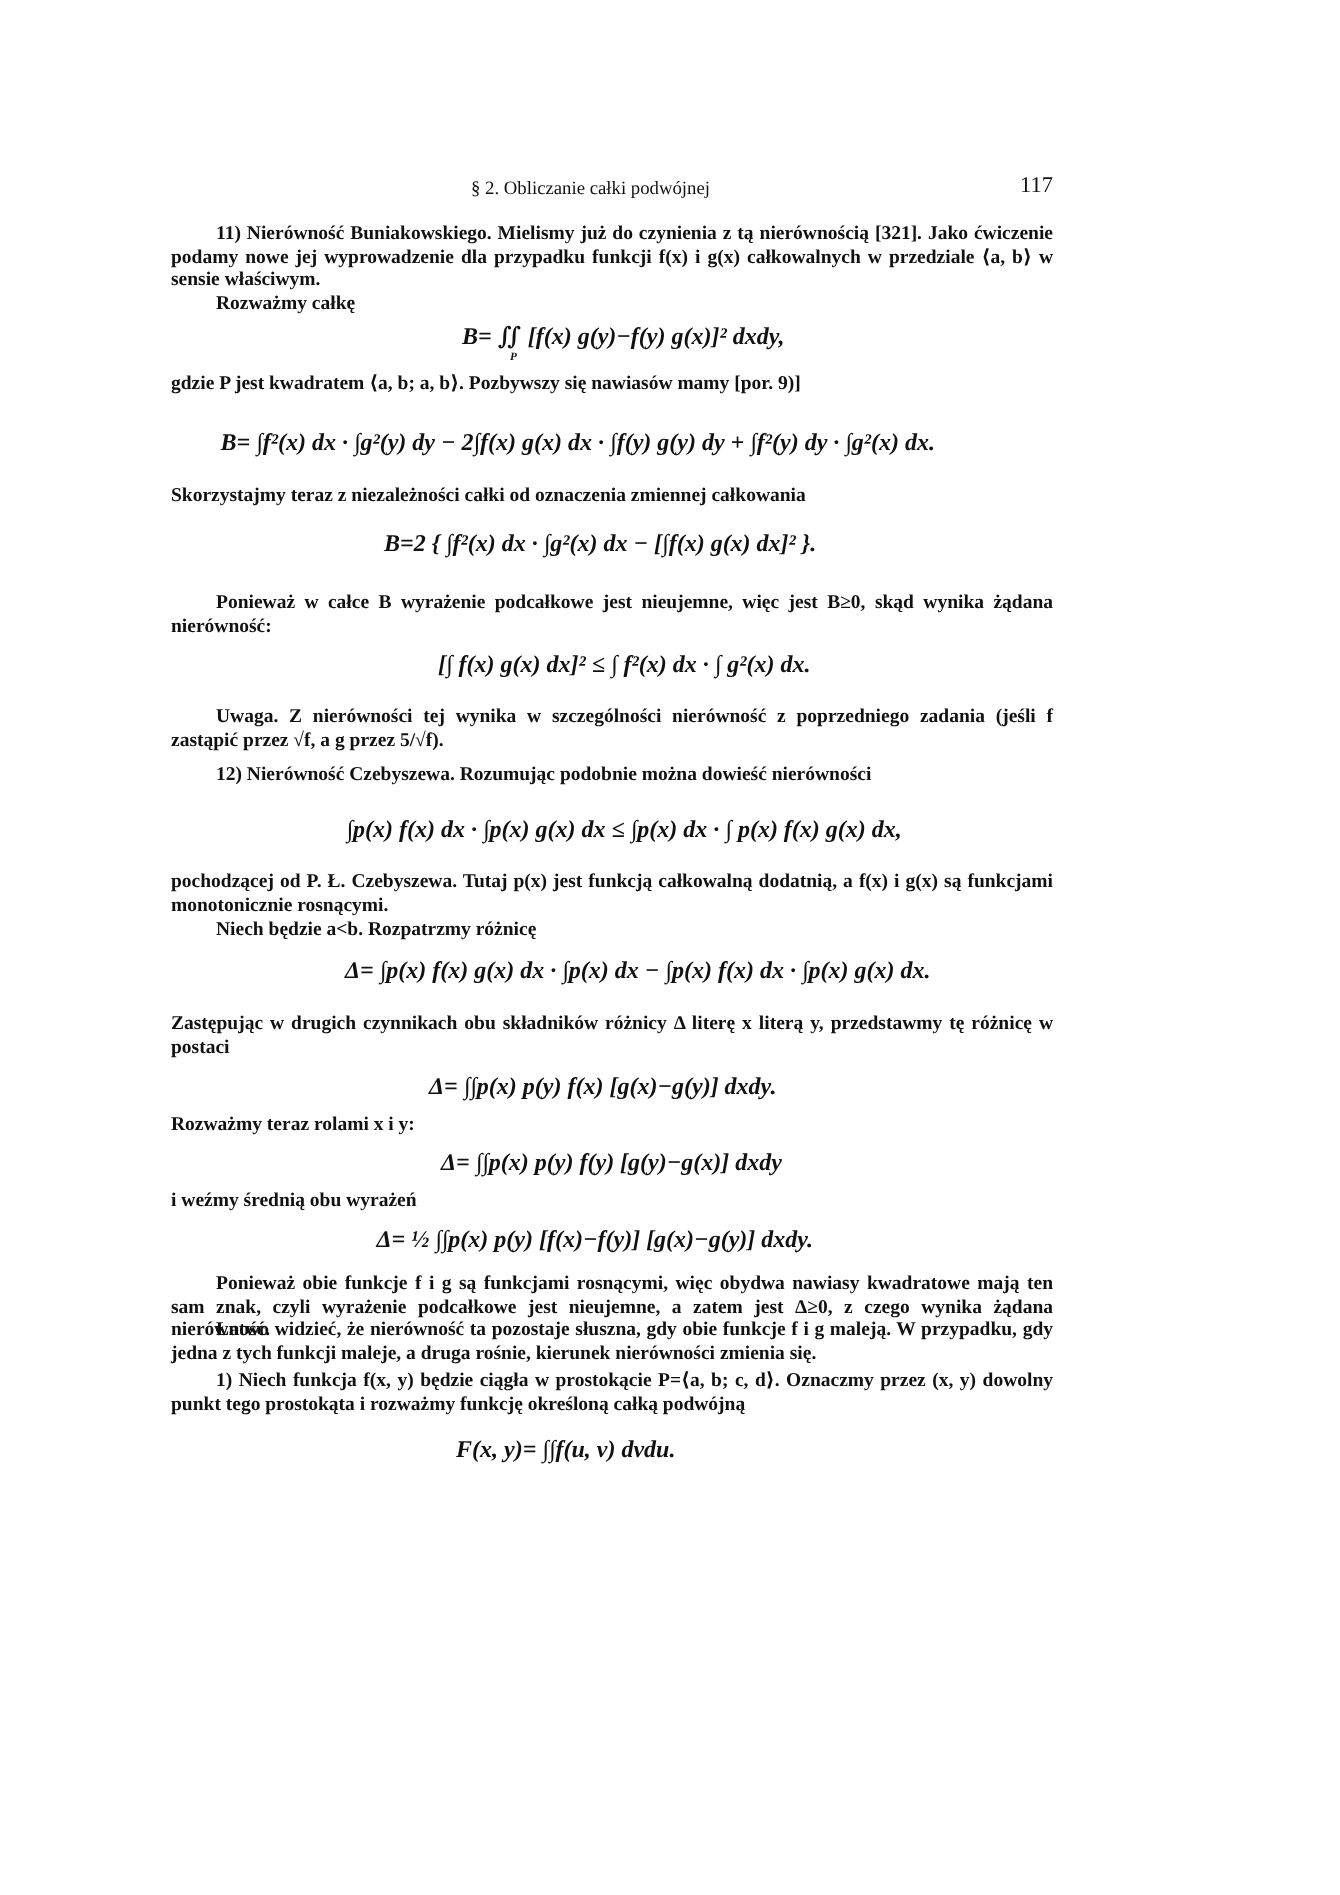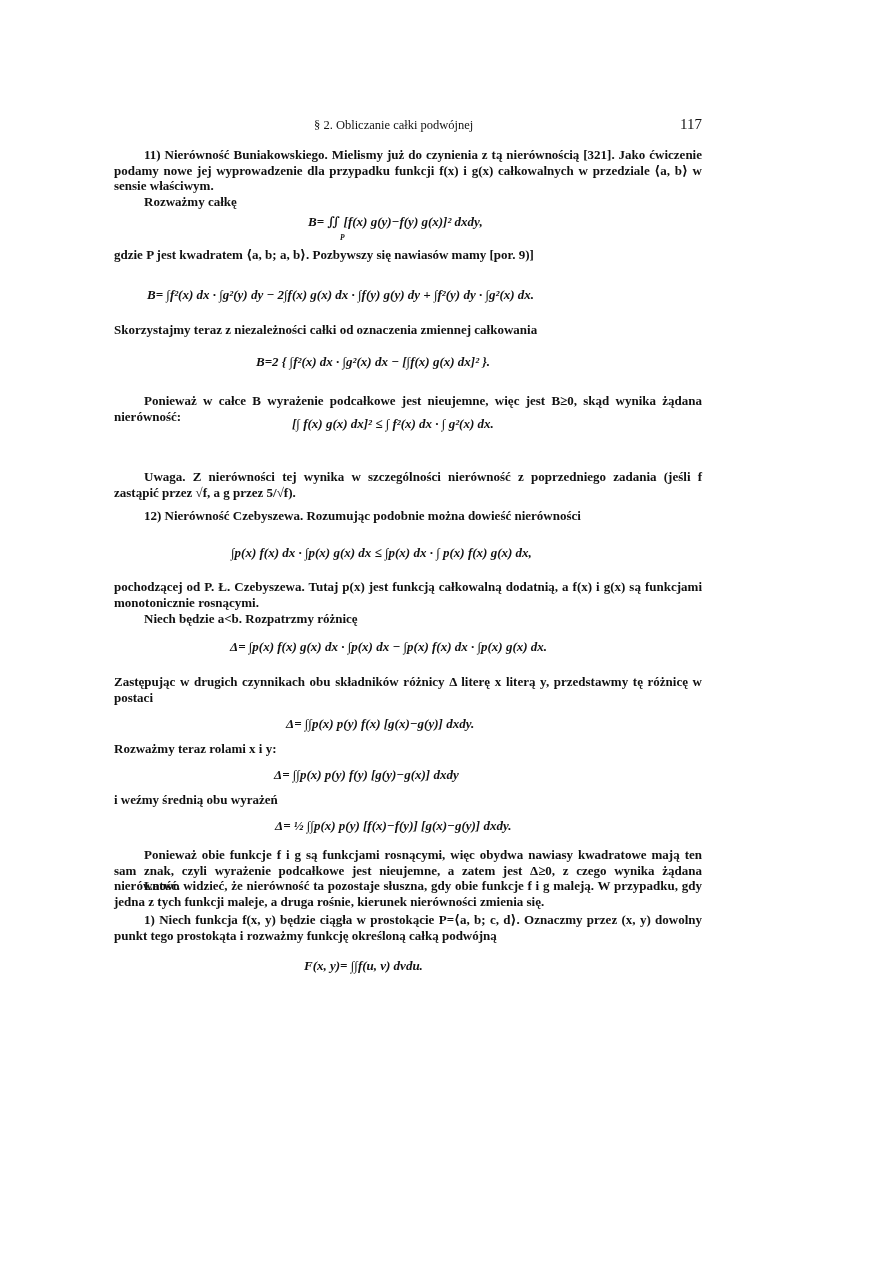--- a/index.html
+++ b/index.html
@@ -4,21 +4,21 @@
 <style>
   html, body { margin:0; padding:0; background:#ffffff; }
   body { width:893px; height:1263px; position:relative; overflow:hidden;
          font-family:"Liberation Serif", "DejaVu Serif", serif; color:#111; }
   .page { position:absolute; left:114px; top:0; width:588px; }
   .hdr { position:absolute; top:118px; left:0; width:588px; height:18px; font-size:12.5px; font-weight:normal; }
   .hdr .t { position:absolute; left:200px; top:0; }
   .hdr .n { position:absolute; right:0; top:-2px; font-size:15px;margin-left:22px; }
   .p { position:absolute; left:0; width:588px; font-size:13px; font-weight:bold; line-height:15.5px; text-align:justify; }
   .p.ind { text-indent:30px; }
-  .f { position:absolute; font-size:13px; font-style:italic; font-weight:bold; white-space:nowrap; }
+  .f { position:absolute; font-size:16px; font-style:italic; font-weight:bold; white-space:nowrap; }
   .lim { position:absolute; font-size:7.5px; font-style:italic; font-weight:bold; }
 </style>
 </head>
 <body>
 
 <div class="page">
 
   <div class="hdr">
     <span class="t">§ 2. Obliczanie całki podwójnej</span>
     <span class="n">117</span>
@@ -29,37 +29,37 @@
   <div class="f" style="top:214px;left:194px">B= ∬ [f(x) g(y)−f(y) g(x)]² dxdy,</div>
   <div class="lim" style="top:233px;left:226px">P</div>
 
   <div class="p" style="top:247px">gdzie P jest kwadratem ⟨a, b; a, b⟩. Pozbywszy się nawiasów mamy [por. 9)]</div>
   <div class="f" style="top:287px;left:33px">B= ∫f²(x) dx · ∫g²(y) dy − 2∫f(x) g(x) dx · ∫f(y) g(y) dy + ∫f²(y) dy · ∫g²(x) dx.</div>
 
   <div class="p" style="top:322px">Skorzystajmy teraz z niezależności całki od oznaczenia zmiennej całkowania</div>
   <div class="f" style="top:354px;left:142px">B=2 { ∫f²(x) dx · ∫g²(x) dx − [∫f(x) g(x) dx]² }.</div>
 
   <div class="p ind" style="top:393px">Ponieważ w całce B wyrażenie podcałkowe jest nieujemne, więc jest B≥0, skąd wynika żądana nierówność:</div>
-  <div class="f" style="top:416px;left:178px">[∫ f(x) g(x) dx]² ≤ ∫ f²(x) dx · ∫ g²(x) dx.</div>
+  <div class="f" style="top:435px;left:178px">[∫ f(x) g(x) dx]² ≤ ∫ f²(x) dx · ∫ g²(x) dx.</div>
 
   <div class="p ind" style="top:469px">Uwaga. Z nierówności tej wynika w szczególności nierówność z poprzedniego zadania (jeśli f zastąpić przez √f, a g przez 5/√f).</div>
   <div class="p ind" style="top:508px">12) Nierówność Czebyszewa. Rozumując podobnie można dowieść nierówności</div>
   <div class="f" style="top:545px;left:117px">∫p(x) f(x) dx · ∫p(x) g(x) dx ≤ ∫p(x) dx · ∫ p(x) f(x) g(x) dx,</div>
 
   <div class="p" style="top:579px">pochodzącej od P. Ł. Czebyszewa. Tutaj p(x) jest funkcją całkowalną dodatnią, a f(x) i g(x) są funkcjami monotonicznie rosnącymi.</div>
   <div class="p ind" style="top:611px">Niech będzie a&lt;b. Rozpatrzmy różnicę</div>
   <div class="f" style="top:639px;left:116px">Δ= ∫p(x) f(x) g(x) dx · ∫p(x) dx − ∫p(x) f(x) dx · ∫p(x) g(x) dx.</div>
 
   <div class="p" style="top:674px">Zastępując w drugich czynnikach obu składników różnicy Δ literę x literą y, przedstawmy tę różnicę w postaci</div>
   <div class="f" style="top:716px;left:172px">Δ= ∫∫p(x) p(y) f(x) [g(x)−g(y)] dxdy.</div>
 
   <div class="p" style="top:741px">Rozważmy teraz rolami x i y:</div>
-  <div class="f" style="top:767px;left:160px">Δ= ∫∫p(x) p(y) f(y) [g(y)−g(x)] dxdy</div>
+  <div class="f" style="top:767px;left:180px">Δ= ∫∫p(x) p(y) f(y) [g(y)−g(x)] dxdy</div>
 
   <div class="p" style="top:792px">i weźmy średnią obu wyrażeń</div>
-  <div class="f" style="top:818px;left:161px">Δ= ½ ∫∫p(x) p(y) [f(x)−f(y)] [g(x)−g(y)] dxdy.</div>
+  <div class="f" style="top:818px;left:137px">Δ= ½ ∫∫p(x) p(y) [f(x)−f(y)] [g(x)−g(y)] dxdy.</div>
 
   <div class="p ind" style="top:847px">Ponieważ obie funkcje f i g są funkcjami rosnącymi, więc obydwa nawiasy kwadratowe mają ten sam znak, czyli wyrażenie podcałkowe jest nieujemne, a zatem jest Δ≥0, z czego wynika żądana nierówność.</div>
   <div class="p ind" style="top:878px">Łatwo widzieć, że nierówność ta pozostaje słuszna, gdy obie funkcje f i g maleją. W przypadku, gdy jedna z tych funkcji maleje, a druga rośnie, kierunek nierówności zmienia się.</div>
   <div class="p ind" style="top:912px">1) Niech funkcja f(x, y) będzie ciągła w prostokącie P=⟨a, b; c, d⟩. Oznaczmy przez (x, y) dowolny punkt tego prostokąta i rozważmy funkcję określoną całką podwójną</div>
   <div class="f" style="top:958px;left:190px">F(x, y)= ∫∫f(u, v) dvdu.</div>
 
 </div>
 
 </body></html>

